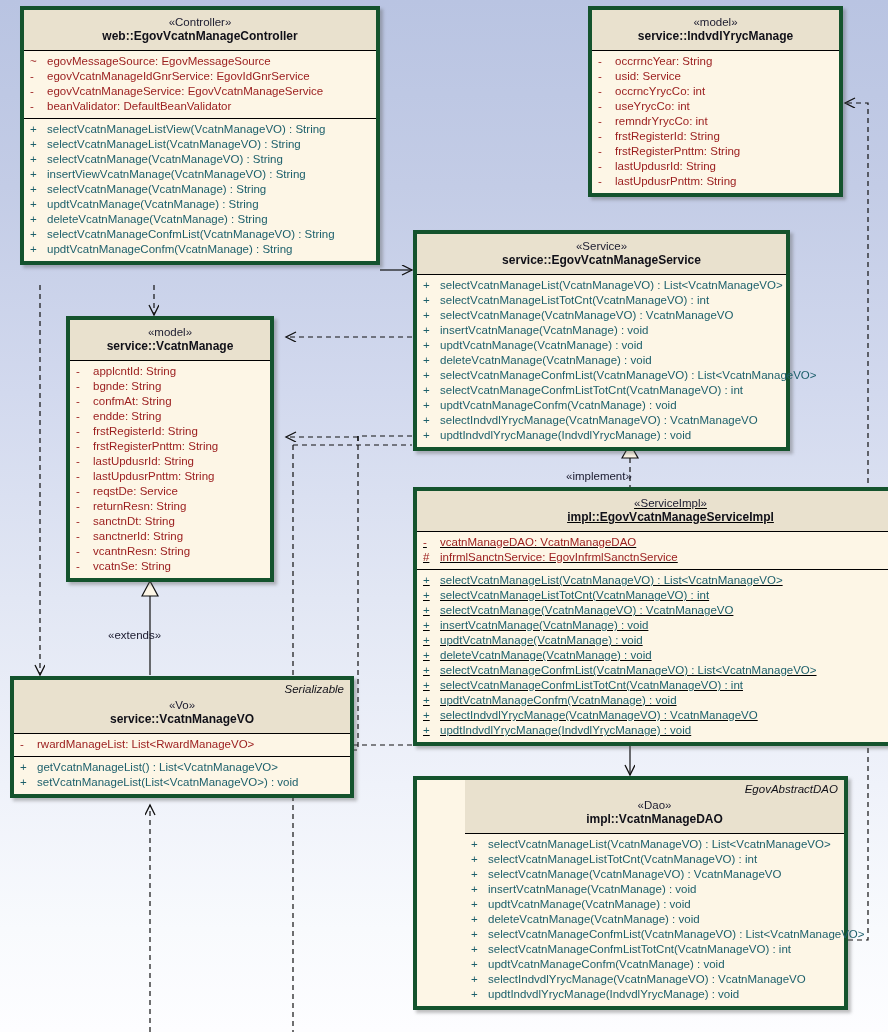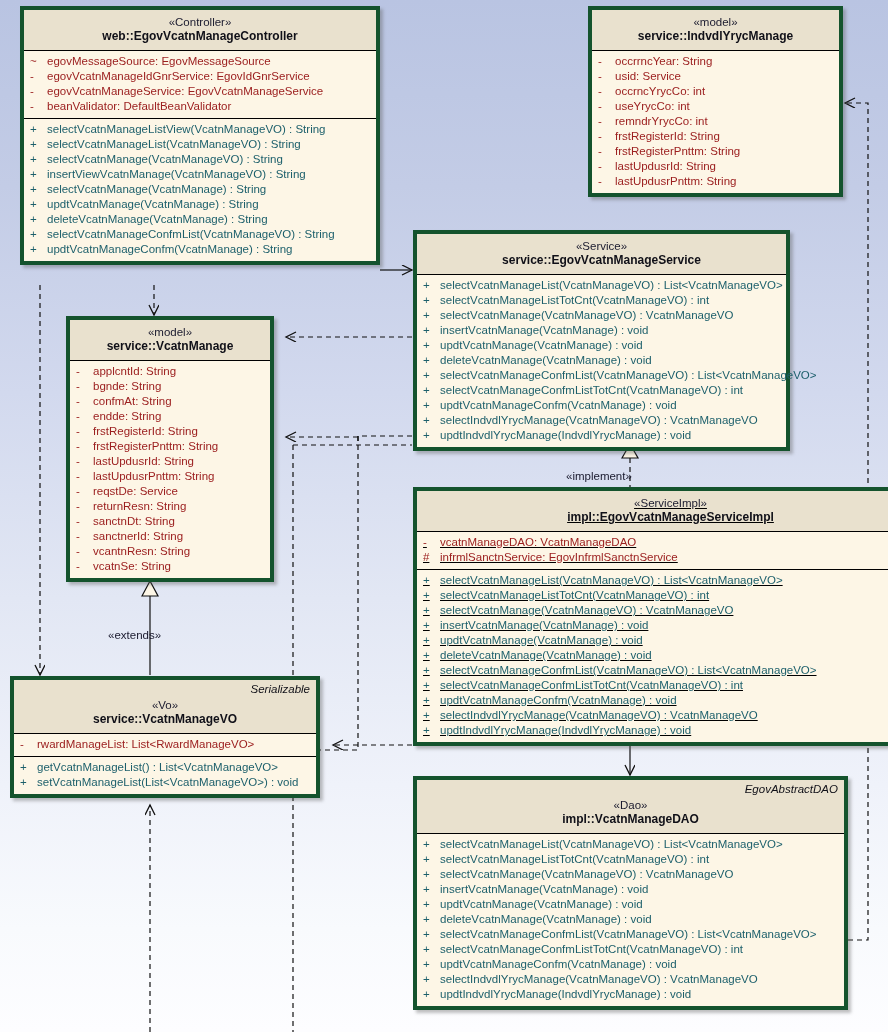--- a/index.html
+++ b/index.html
@@ -426,21 +426,21 @@
           <span class="vis">+</span>
           <span class="txt">selectIndvdlYrycManage(VcatnManageVO) : VcatnManageVO</span>
         </div>
       <div class="row">
           <span class="vis">+</span>
           <span class="txt">updtIndvdlYrycManage(IndvdlYrycManage) : void</span>
         </div>
     </div>
   </div>
 
-  <div class="uml" style="left:10px;top:676px;width:310px;">
+  <div class="uml" style="left:10px;top:676px;width:344px;">
     <div class="hdr">
       <div class="tagline hasTag">Serializable</div>
       <div class="stereo">«Vo»</div>
       <div class="cname">service::VcatnManageVO</div>
     </div>
     <div class="sec attr">
       <div class="row">
           <span class="vis">-</span>
           <span class="txt">rwardManageList: List&lt;RwardManageVO&gt;</span>
         </div>
@@ -450,21 +450,21 @@
           <span class="vis">+</span>
           <span class="txt">getVcatnManageList() : List&lt;VcatnManageVO&gt;</span>
         </div>
       <div class="row">
           <span class="vis">+</span>
           <span class="txt">setVcatnManageList(List&lt;VcatnManageVO&gt;) : void</span>
         </div>
     </div>
   </div>
 
-  <div class="uml" style="left:413px;top:776px;width:435px;">
+  <div class="uml" style="left:413px;top:776px;width:435px;padding-left:48px;">
     <div class="hdr">
       <div class="tagline hasTag">EgovAbstractDAO</div>
       <div class="stereo">«Dao»</div>
       <div class="cname">impl::VcatnManageDAO</div>
     </div>
     <div class="sec meth">
       <div class="row">
           <span class="vis">+</span>
           <span class="txt">selectVcatnManageList(VcatnManageVO) : List&lt;VcatnManageVO&gt;</span>
         </div>

